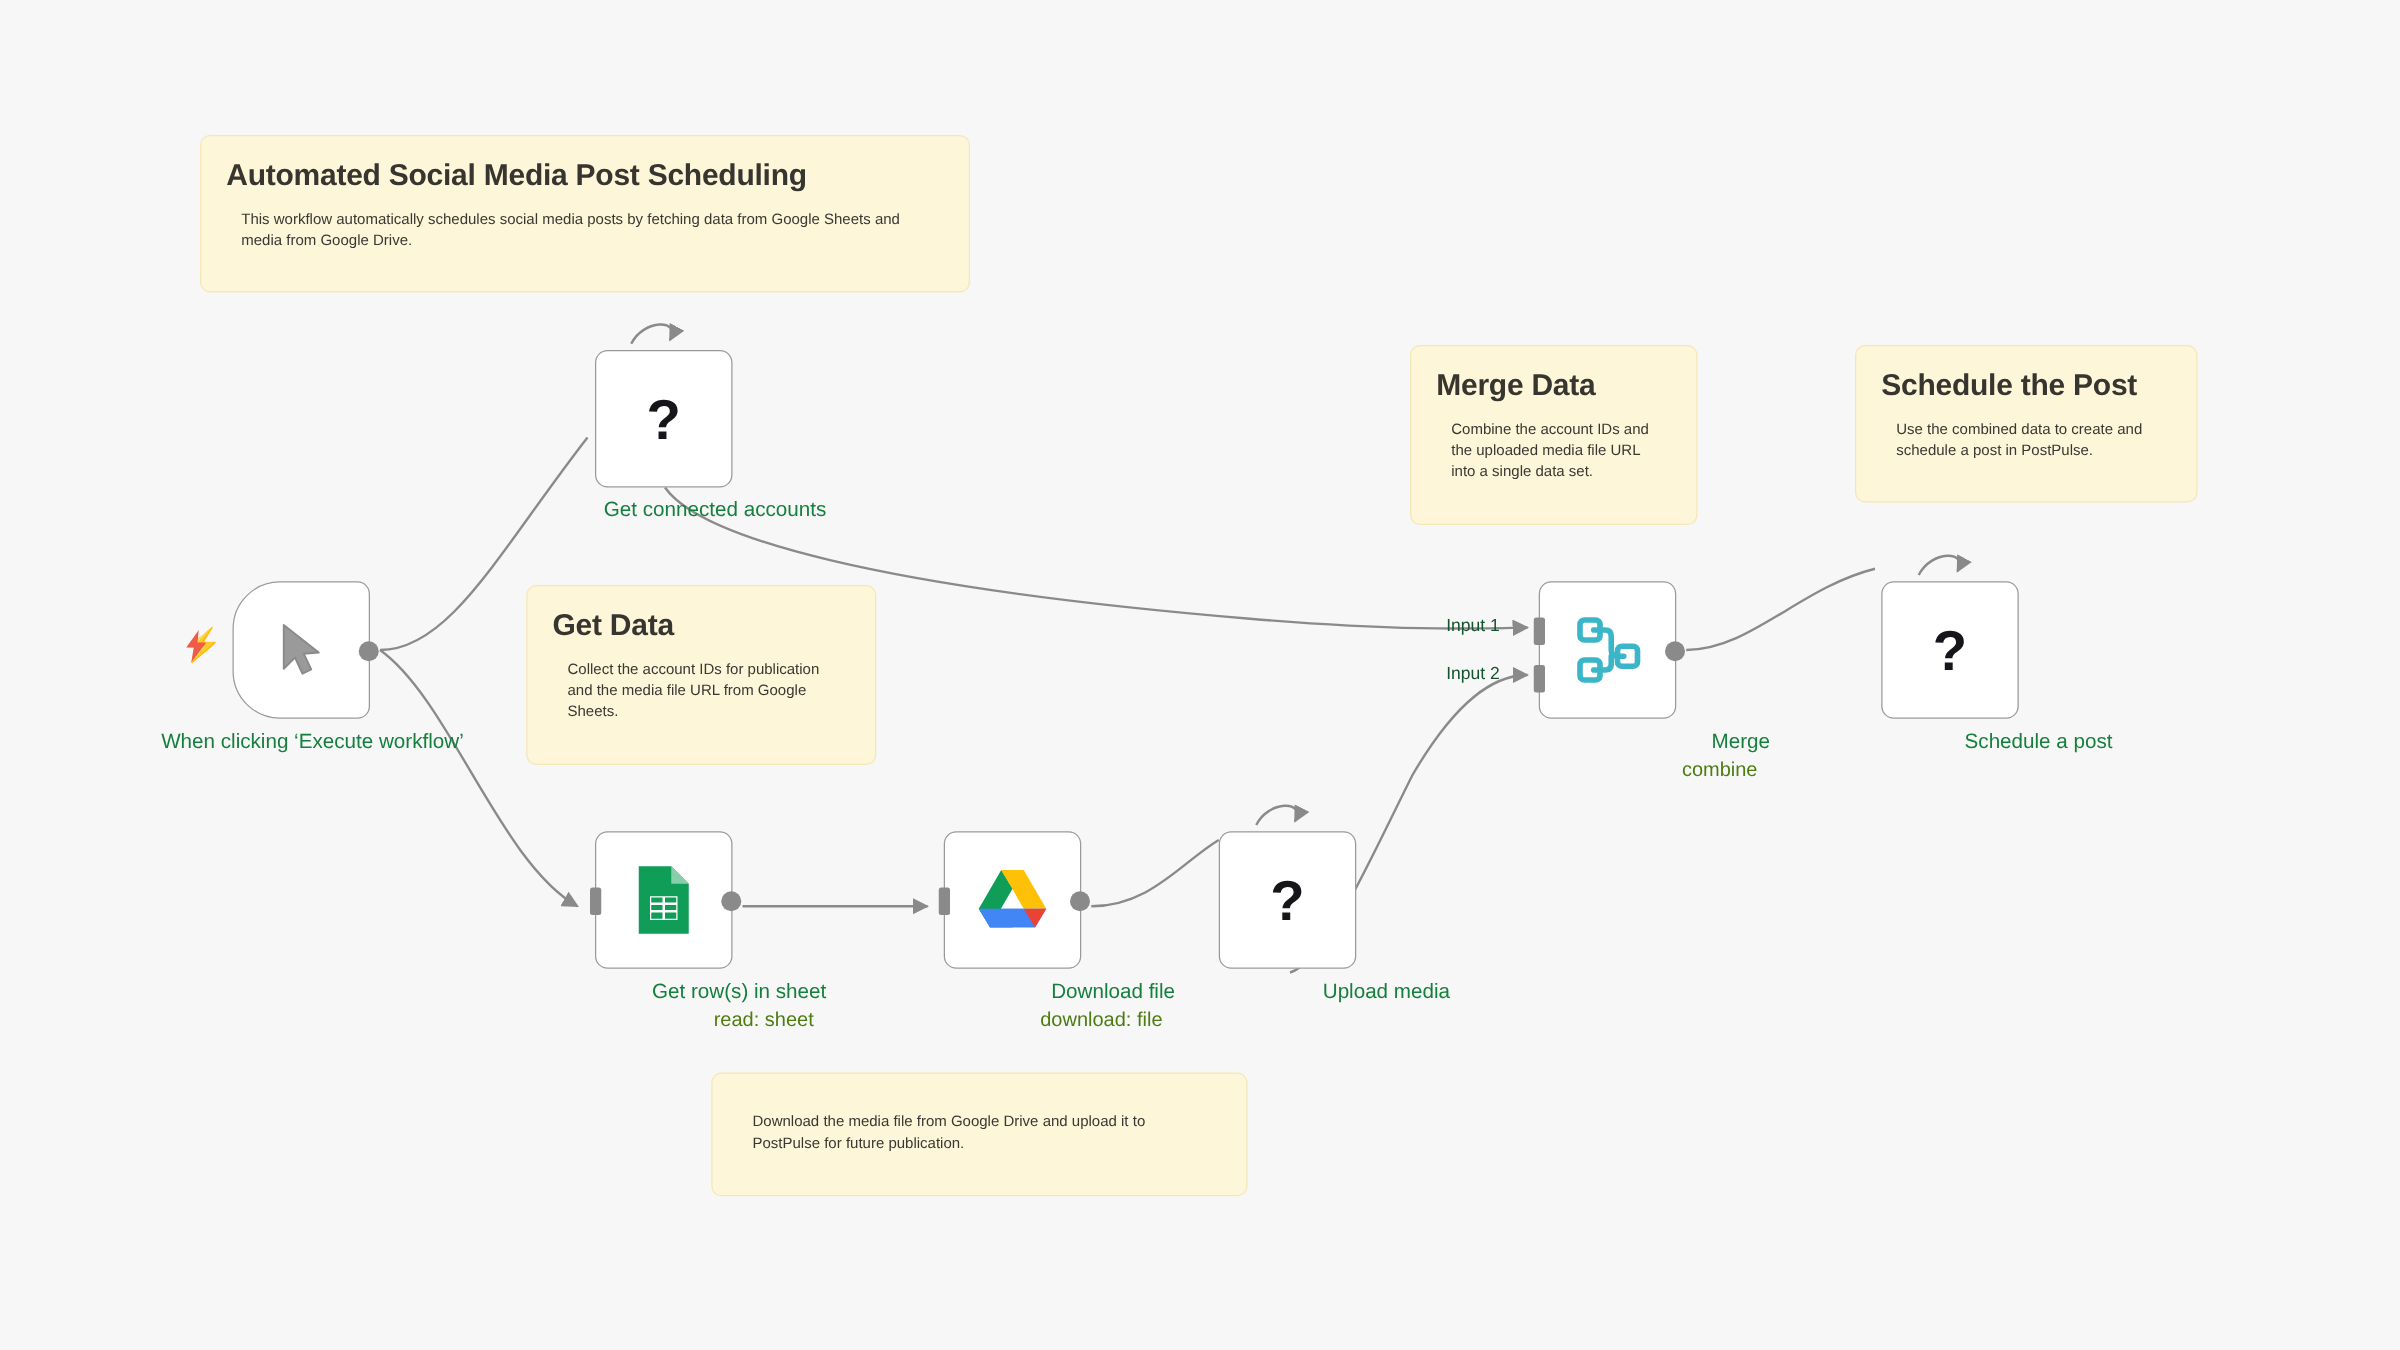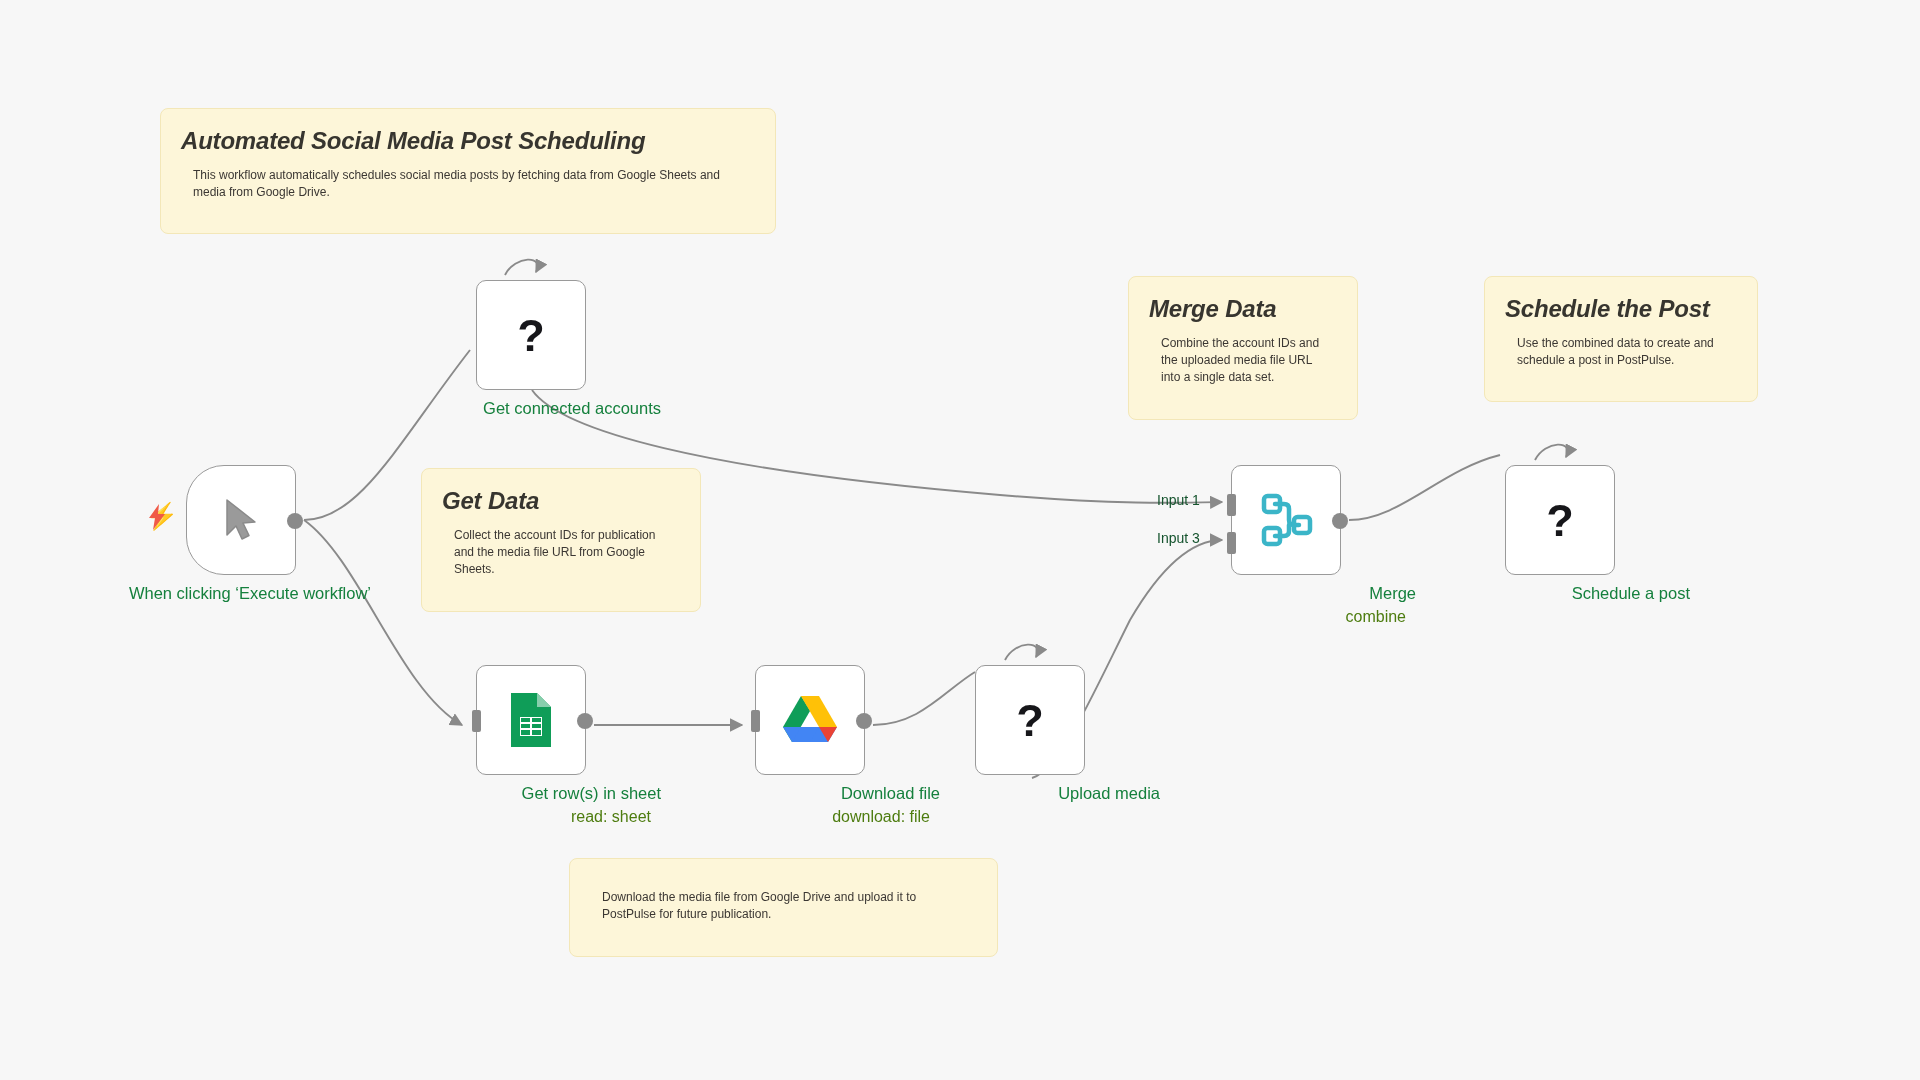--- a/index.html
+++ b/index.html
@@ -40,21 +40,20 @@
     padding: 18px 20px 20px 20px;
     z-index: 2;
   }
   .sticky-title {
     margin: 0 0 11px 0;
     font-size: 24px;
     font-weight: bold;
     color: #37352f;
     line-height: 1.15;
     letter-spacing: -0.2px;
-    font-style: italic;
   }
   .sticky-body {
     margin: 12px;
     font-size: 12px;
     line-height: 1.45;
     color: #3b3733;
   }
 
   #note-main   { left: 160px;  top: 108px;  width: 616px;  }
   #note-getdata{ left: 421px;  top: 468px;  width: 280px;  }
@@ -296,21 +295,21 @@
 
   <div class="node" id="node-upload">
     <div class="node-box">
       <span class="qmark">?</span>
     </div>
     <div class="node-label">Upload media</div>
   </div>
 
   <div class="node" id="node-merge">
     <div class="input-tag" style="left:-74px; top:27px;">Input 1</div>
-    <div class="input-tag" style="left:-74px; top:65px;">Input 3</div>
+    <div class="input-tag" style="left:-74px; top:65px;">Input 2</div>
     <div class="node-box">
       <span class="port-in i1"></span>
       <span class="port-in i2"></span>
       <span>
         <svg class="icon" width="56" height="56" viewBox="0 0 56 56">
           <g fill="none" stroke="#3bb5c8" stroke-width="4.5" stroke-linecap="round">
             <path d="M17 12 L26 12 Q31 12 31 17 L31 28 Q31 33 36 33 L41 33"></path>
             <path d="M17 44 L26 44 Q31 44 31 39 L31 33"></path>
           </g>
           <rect x="6" y="4" width="16" height="16" rx="3.5" fill="none" stroke="#3bb5c8" stroke-width="4.5"></rect>

